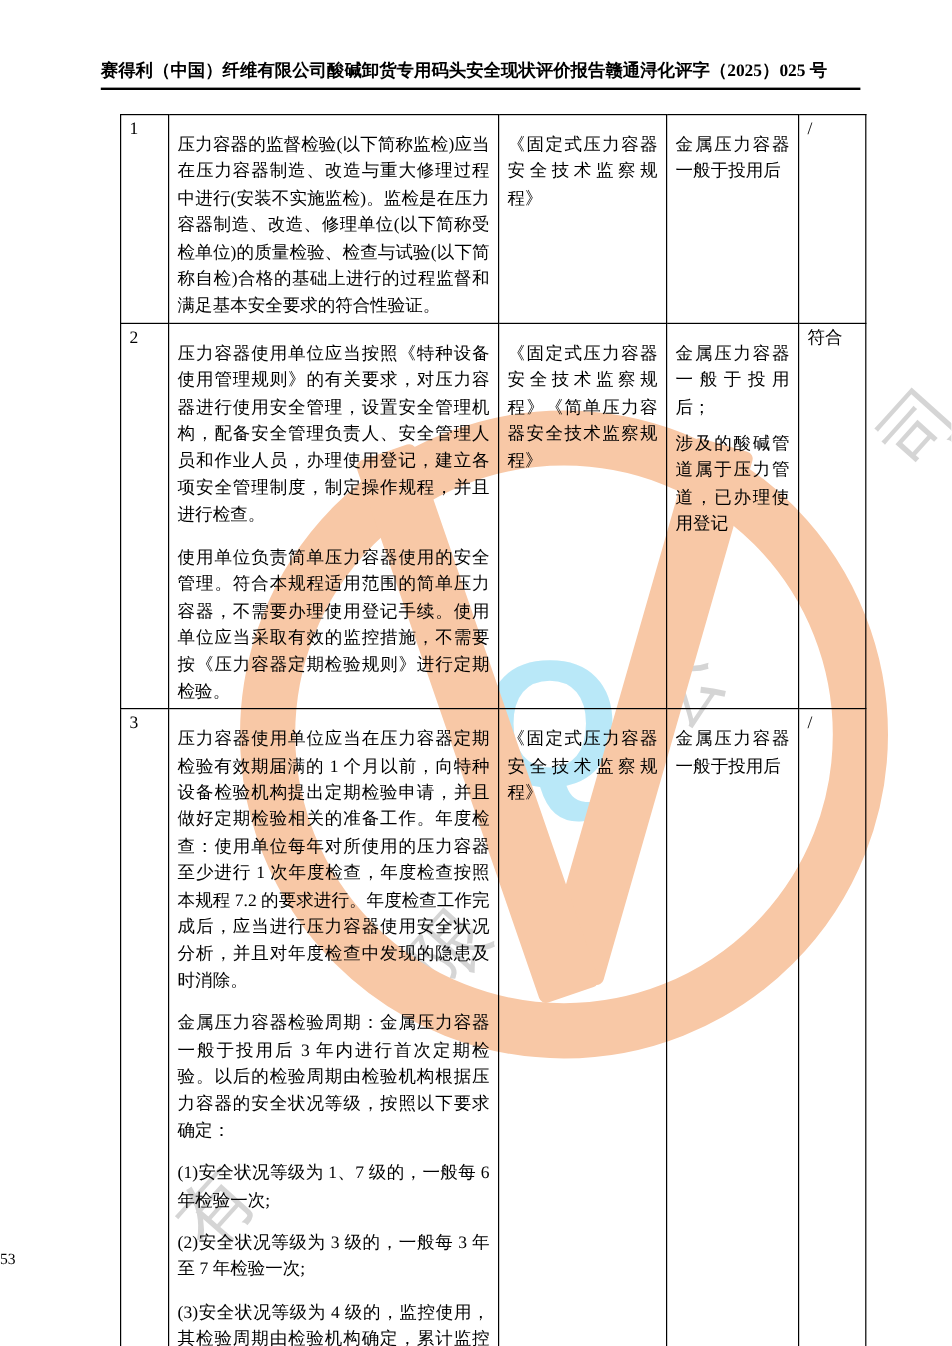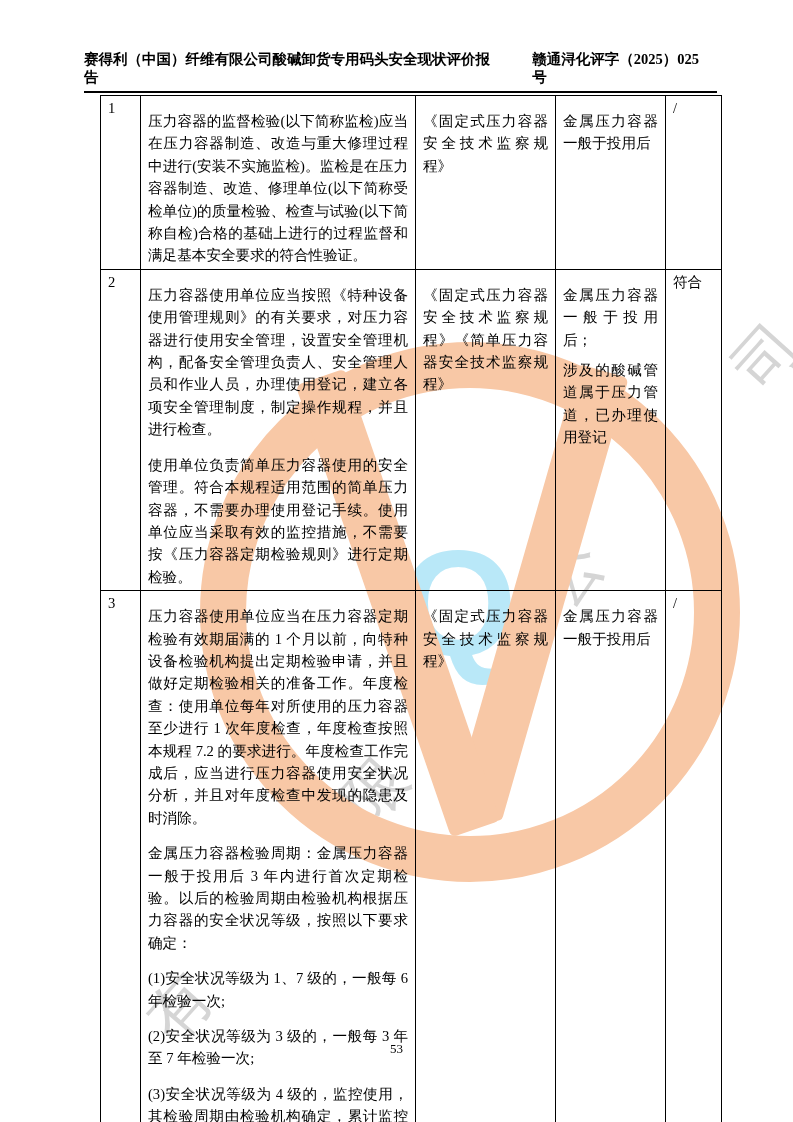--- a/index.html
+++ b/index.html
@@ -38,21 +38,21 @@
   .wm-bar2 {
     position:absolute; left:372px; top:364px; width:52px; height:478px;
     background:#f8c8a6; transform:rotate(-19deg); border-radius:6px;
   }
 
   
   .header {
     position:absolute; left:84px; top:50px; width:633px; z-index:2;
     display:flex; justify-content:flex-start; align-items:flex-end;
     font-weight:bold; font-size:14.5px; line-height:18px;
-    border-bottom:2px solid #000; padding-bottom:5px;gap:28px;
+    border-bottom:2px solid #000; padding-bottom:5px;
   }
 
   
   table.doc-table {
     position:absolute; left:100px; top:95px; width:621px; z-index:1;
     border-collapse:collapse; table-layout:fixed;
     font-size:14.6px; line-height:22.4px;
   }
   .doc-table td {
     border:1px solid #000; vertical-align:top; padding:1px 7px 2px 7px;
@@ -64,21 +64,21 @@
   .col-stat  { width:110px; }
   .col-res   { width:56px;  }
   .num-cell  { padding-left:10px; }
   .para      { text-align:justify;margin-top:13px; }
   .gap       { margin-top:8px; }
   .clip      { max-height:64px; overflow:hidden; }
 
   
   .footer {
     position:absolute; left:0; top:1041px; width:793px; z-index:2;
-    text-align:center; font-size:13px;
+    font-size:13px;
   }
 </style>
 </head>
 <body>
 
 <div class="page">
 
   <div class="watermark">
     <div class="wm-company">有限公司</div>
     <div class="wm-q">Q</div>

